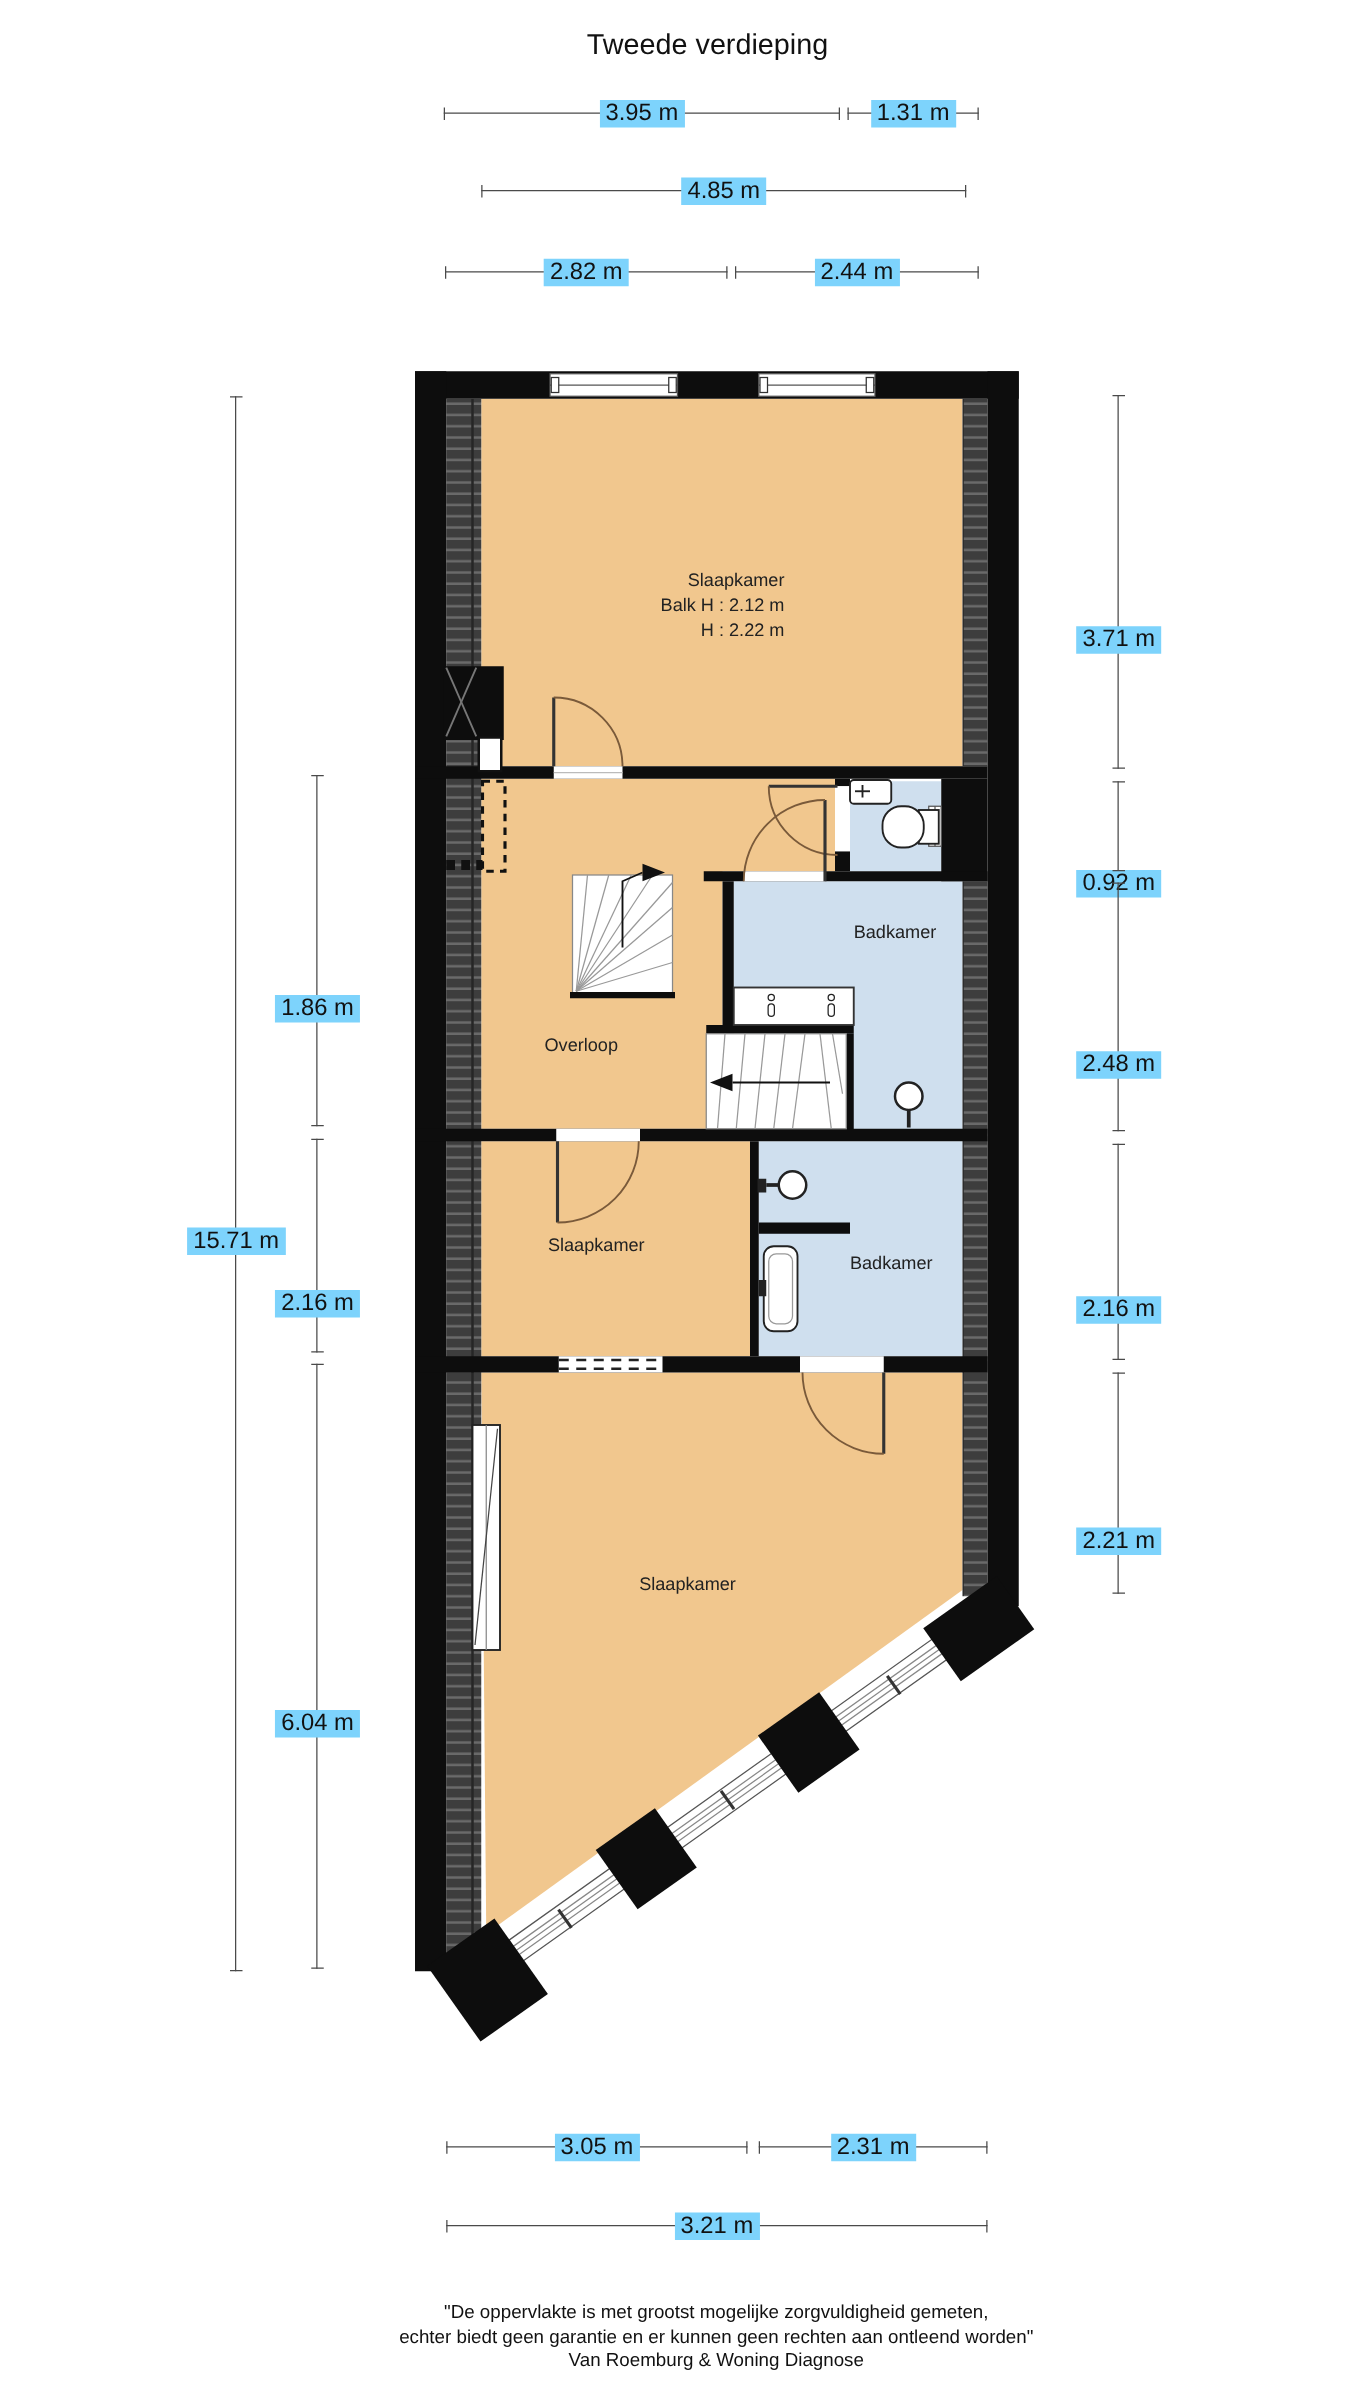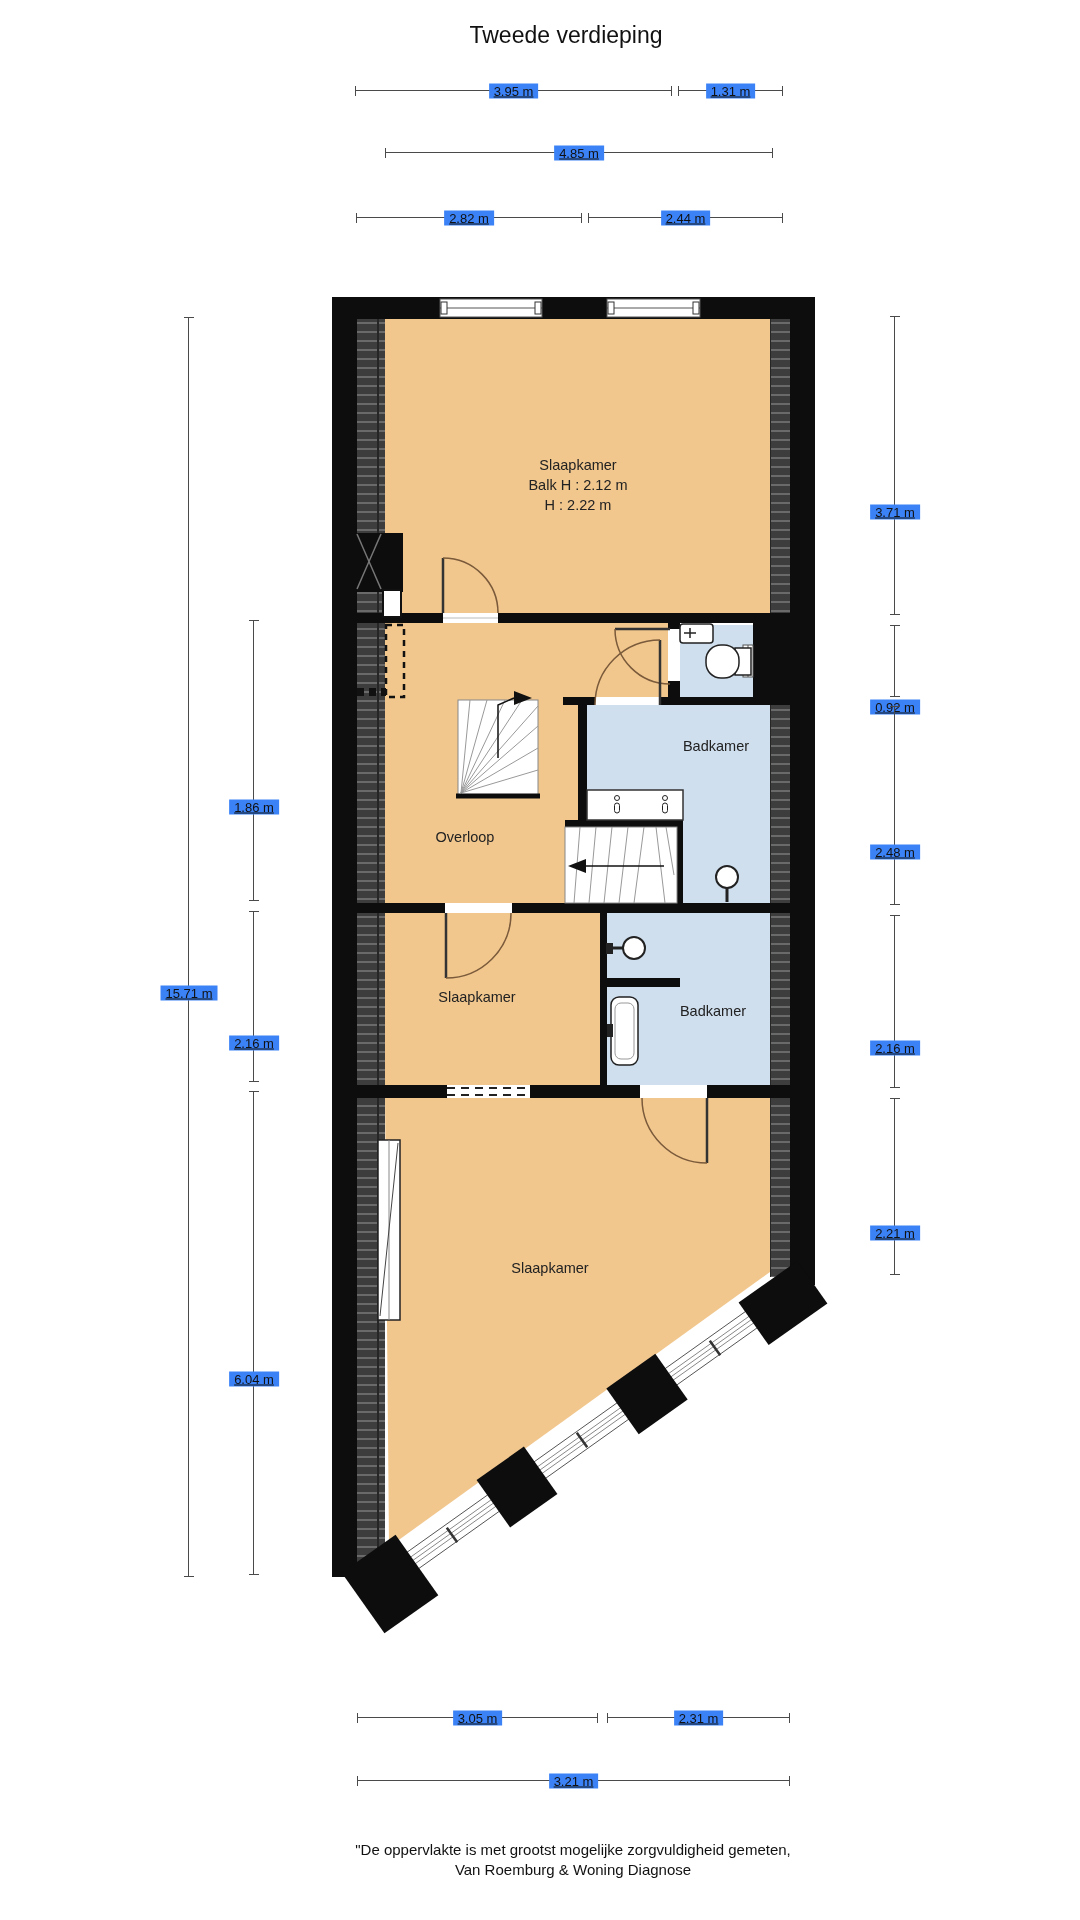--- a/index.html
+++ b/index.html
@@ -19,26 +19,26 @@
   .hdim::before{left:0;}
   .hdim::after{right:0;}
   .vdim{position:absolute;border-left:1px solid #4a4a4a;width:0;}
   .vdim::before,.vdim::after{
     content:"";position:absolute;left:-5px;width:10px;height:1px;background:#4a4a4a;
   }
   .vdim::before{top:0;}
   .vdim::after{bottom:0;}
   .dlabel{
     position:absolute;left:50%;top:0;transform:translate(-50%,-50%);
-    background:#3b82f6;padding:0 5px;font-size:13px;color:#111;white-space:nowrap;text-decoration:underline;
+    background:#7dd3fc;padding:0 5px;font-size:19px;color:#111;white-space:nowrap;
   }
   .vdim .dlabel{top:50%;left:0;transform:translate(-50%,-50%);margin-top:46px;}
   
   .room-label{
-    position:absolute;transform:translate(-50%,-50%);text-align:center;
+    position:absolute;transform:translate(-50%,-50%);text-align:right;
     font-size:14.5px;color:#222;white-space:nowrap;line-height:20px;
   }
   
   .footer{
     position:absolute;left:573px;top:1840px;transform:translateX(-50%);
     text-align:center;font-size:15px;line-height:19.5px;color:#111;white-space:nowrap;
   }
   svg{position:absolute;left:0;top:0;}
 </style>
 </head>
@@ -286,14 +286,15 @@
   <div>H : 2.22 m</div>
 </div>
 <div class="room-label" style="left:465px;top:837px">Overloop</div>
 <div class="room-label" style="left:716px;top:746px">Badkamer</div>
 <div class="room-label" style="left:477px;top:997px">Slaapkamer</div>
 <div class="room-label" style="left:713px;top:1011px">Badkamer</div>
 <div class="room-label" style="left:550px;top:1268px">Slaapkamer</div>
 
 <div class="footer">
   <div>"De oppervlakte is met grootst mogelijke zorgvuldigheid gemeten,</div>
+  <div>echter biedt geen garantie en er kunnen geen rechten aan ontleend worden"</div>
   <div>Van Roemburg &amp; Woning Diagnose</div>
 </div>
 
 </body></html>

